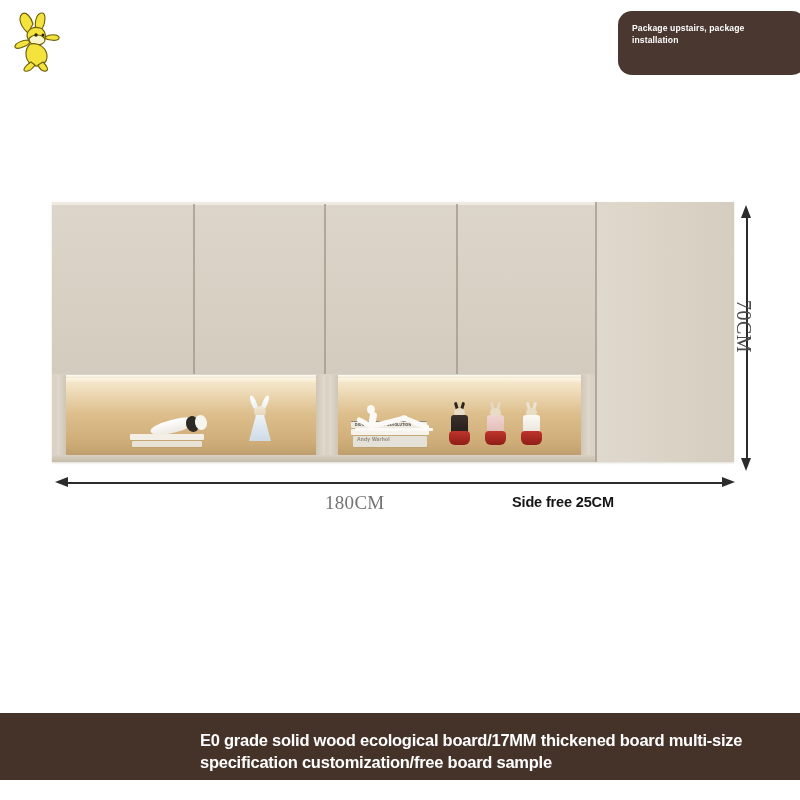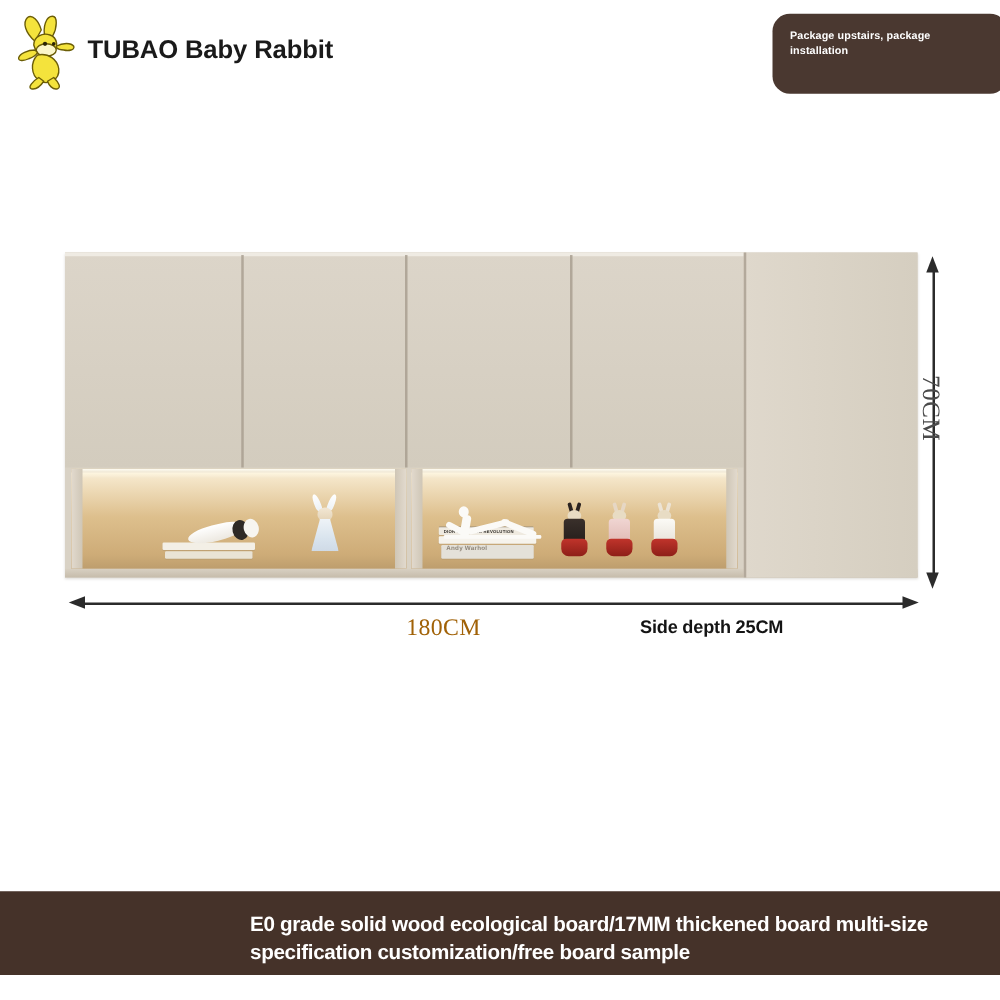--- a/index.html
+++ b/index.html
@@ -258,21 +258,21 @@
     border-left: 5.5px solid transparent;
     border-right: 5.5px solid transparent;
     border-top: 13px solid #2b2b2b;
   }
 
   #dim-width-label {
     position: absolute;
     left: 325px; top: 492px;
     font-family: "Liberation Serif", serif;
     font-size: 19px;
-    color: #a16207;
+    color: #737373;
     letter-spacing: 0.3px;
     white-space: nowrap;
   }
   #dim-depth-label {
     position: absolute;
     left: 512px; top: 494px;
     font-size: 14.5px;
     font-weight: bold;
     color: #141414;
     letter-spacing: -0.15px;
@@ -334,21 +334,20 @@
         <path d="M19 52 C14 55 10 60 13 61 C17 62 21 58 23 55 Z" fill="#f4e33c"></path>
 
         <path d="M31 52 C35 56 37 60 34 61 C30 62 27 58 26 55 Z" fill="#f4e33c"></path>
       </g>
 
       <circle cx="24" cy="25" r="1.7" fill="#2a2405"></circle>
       <circle cx="31" cy="25" r="1.5" fill="#2a2405"></circle>
     </svg>
   </div>
 
-  <div id="brand-name">TUBAO Baby Rabbit</div>
 </div>
 
 <div id="service-badge">
   <div id="service-badge-text">Package upstairs, package installation</div>
 </div>
 
 <div id="cabinet-scene">
 
   <div id="cabinet-body">
 
@@ -448,21 +447,21 @@
 
     <div id="side-panel"></div>
     <div id="side-panel-edge"></div>
   </div>
 
   <div class="arrow arrow-left" style="left:55px;  top:477px;"></div>
   <div class="dim-line-h" style="left:66px; top:482px; width:658px;"></div>
   <div class="arrow arrow-right" style="left:722px; top:477px;"></div>
 
   <div id="dim-width-label">180CM</div>
-  <div id="dim-depth-label">Side depth 25CM</div>
+  <div id="dim-depth-label">Side free 25CM</div>
 
   <div class="arrow arrow-up" style="left:741px; top:205px;"></div>
   <div class="dim-line-v" style="left:746px; top:216px; height:243px;"></div>
   <div class="arrow arrow-down" style="left:741px; top:458px;"></div>
 
   <div id="dim-height-label">70CM</div>
 </div>
 
 <div id="bottom-banner">
   <div id="bottom-banner-text">E0 grade solid wood ecological board/17MM thickened board multi-size specification customization/free board sample</div>

